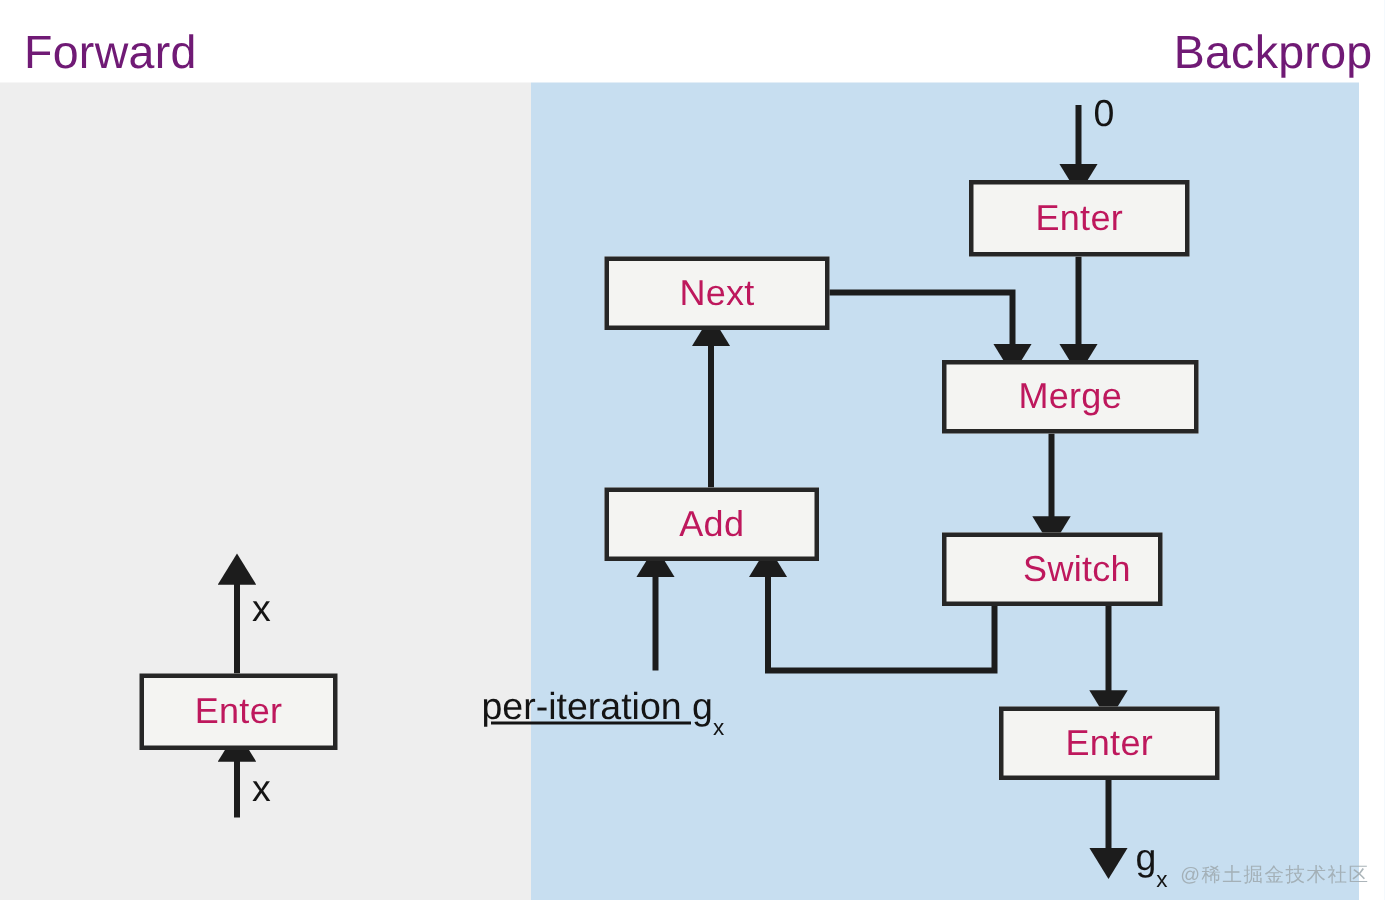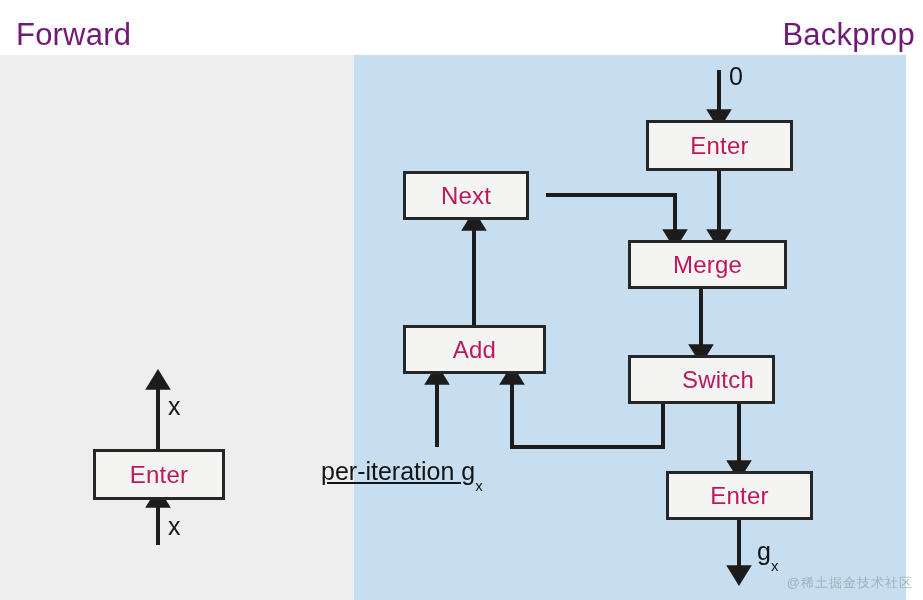--- a/index.html
+++ b/index.html
@@ -152,39 +152,39 @@
 
     <g>
       <path d="M739,520 L739,570" stroke="#1c1c1c" stroke-width="4" fill="none" marker-end="url(#ah)"></path>
     </g>
   </svg>
 
   <div class="node" id="node-forward-enter" style="left:93px; top:449px; width:132px; height:51px;">Enter</div>
 
   <div class="node" id="node-bp-enter" style="left:646px; top:120px; width:147px; height:51px;">Enter</div>
 
-  <div class="node" id="node-bp-next" style="left:403px; top:171px; width:126px; height:49px;">Next</div>
+  <div class="node" id="node-bp-next" style="left:403px; top:171px; width:150px; height:49px;">Next</div>
 
-  <div class="node" id="node-bp-merge" style="left:628px; top:240px; width:159px; height:49px;">Merge</div>
+  <div class="node" id="node-bp-merge" style="left:628px; top:240px; width:171px; height:49px;">Merge</div>
 
   <div class="node" id="node-bp-add" style="left:403px; top:325px; width:143px; height:49px;">Add</div>
 
   <div class="node" id="node-bp-switch" style="left:628px; top:355px; width:147px; height:49px;padding-left:33px;">Switch</div>
 
   <div class="node" id="node-bp-exit" style="left:666px; top:471px; width:147px; height:49px;">Enter</div>
 
   <div class="lbl" style="left:168px; top:392px;">x</div>
 
   <div class="lbl" style="left:168px; top:512px;">x</div>
 
   <div class="lbl" style="left:729px; top:62px;">0</div>
 
   <div class="lbl" style="left:321px; top:457px;text-decoration:underline;">
     <span>per-iteration g</span><span class="sub">x</span>
   </div>
 
-  <div class="lbl" style="left:757px; top:537px;">
+  <div class="lbl" style="left:757px; top:558px;">
     <span>g</span><span class="sub">x</span>
   </div>
 
   <div id="watermark">@稀土掘金技术社区</div>
 
 </div>
 
 </body></html>

